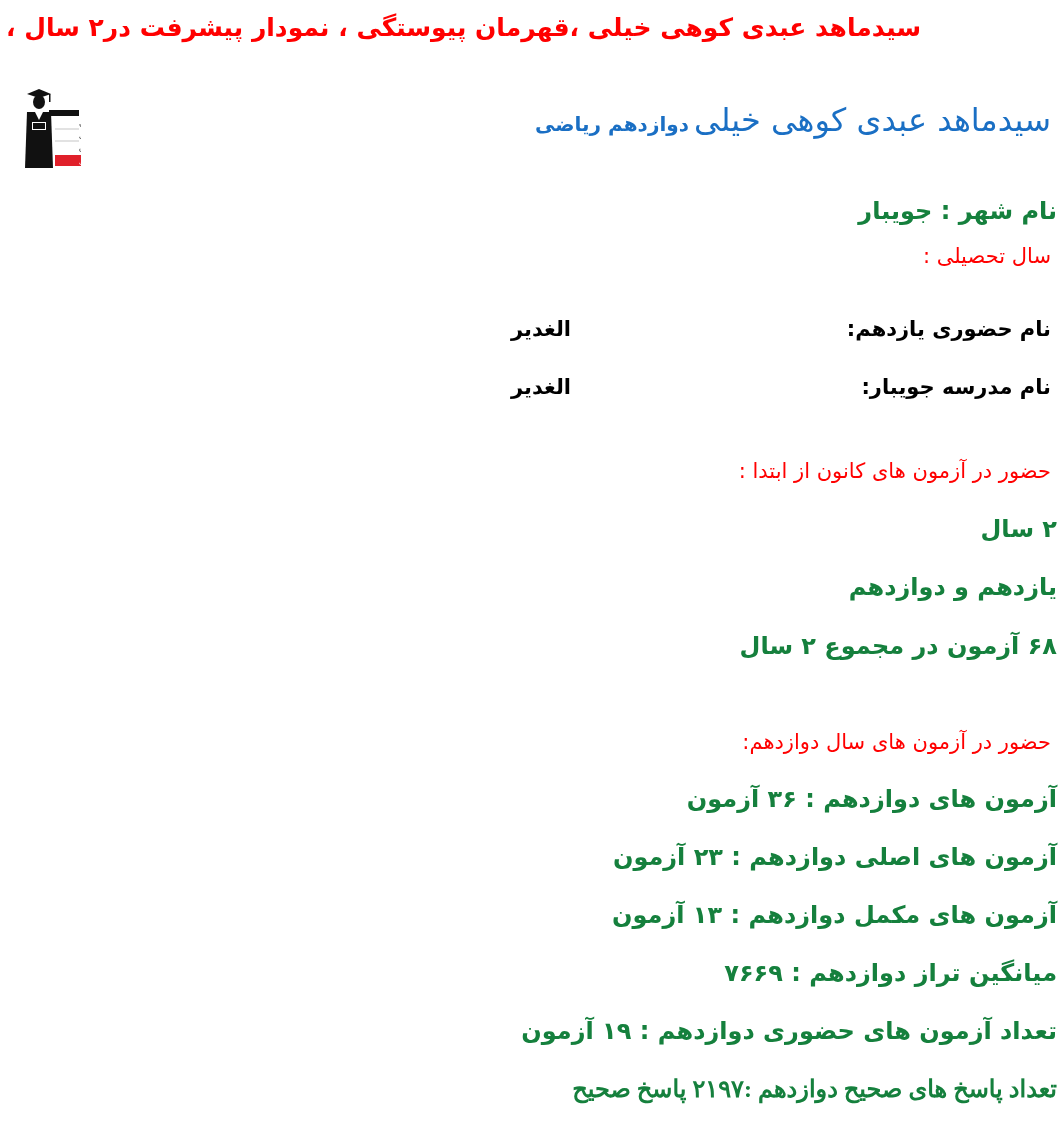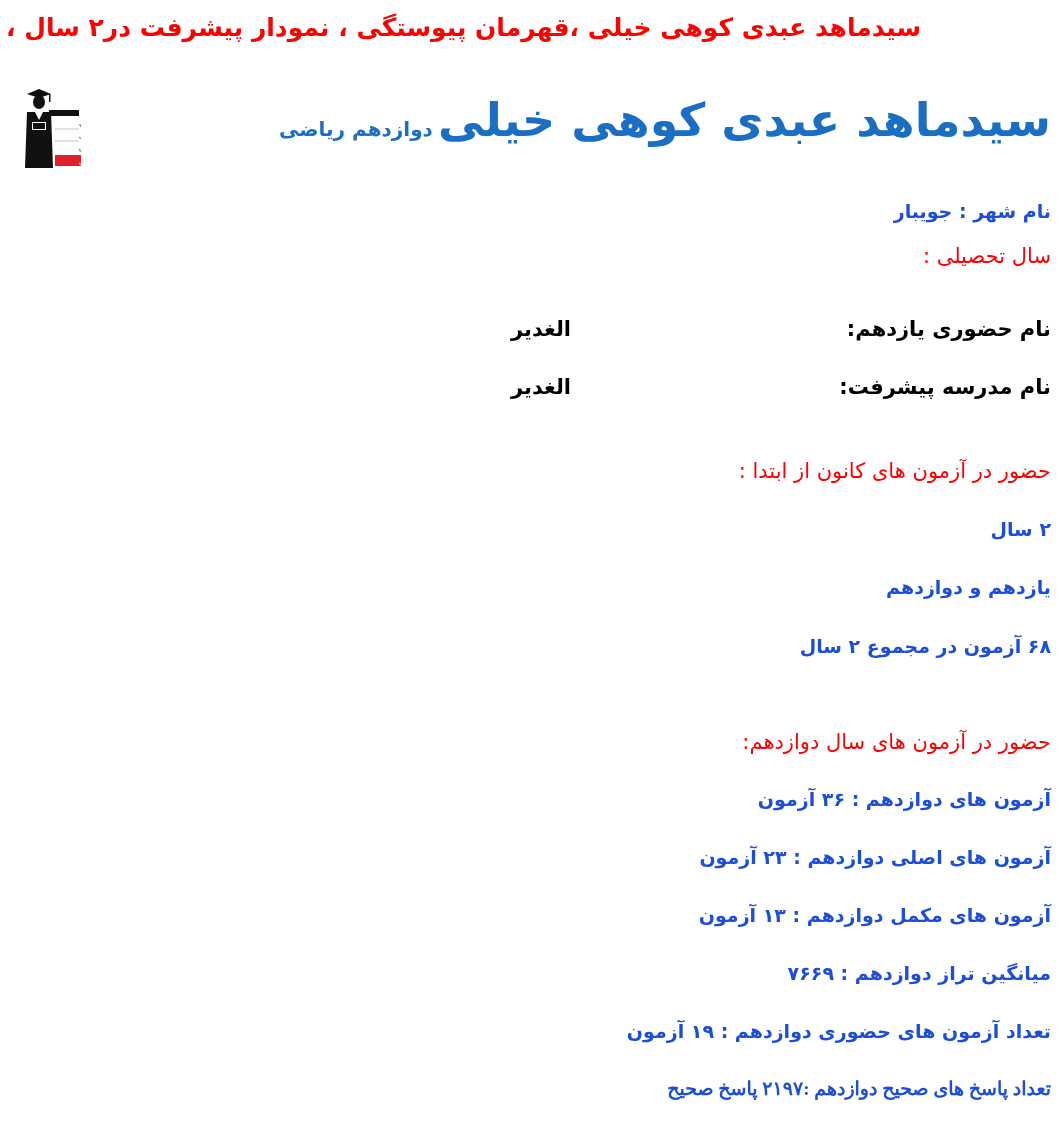--- a/index.html
+++ b/index.html
@@ -42,33 +42,33 @@
       height: 80px;
     }
     .name-row {
       position: absolute;
       right: 10px;
       top: 92px;
       line-height: 56px;
       color: #1a6fc4;
     }
     .name-main {
-      font-size: 46px;
-      font-weight: bold;
+      font-size: 32px;
+      font-weight: normal;
     }
     .name-sub {
       font-size: 20px;
       font-weight: bold;
     }
     .line {
       position: absolute;
-      right: 10px;
-      font-size: 19px;
+      right: 4px;
+      font-size: 24px;
       font-weight: bold;
-      color: #1d4ed8;
+      color: #15803d;
       line-height: 34px;
     }
     .red-label {
       position: absolute;
       right: 10px;
       font-size: 21px;
       color: #ff0000;
       line-height: 34px;
     }
     .school-row {
@@ -127,21 +127,21 @@
   <div class="line rtl" style="top:194px;">نام شهر : جویبار</div>
 
   <div class="red-label rtl" style="top:239px;">سال تحصیلی :</div>
 
   <div class="school-row rtl" style="top:312px; direction:ltr;">
     <span class="rtl">نام حضوری یازدهم:</span>
     <span class="rtl">الغدیر</span>
   </div>
 
   <div class="school-row rtl" style="top:370px; direction:ltr;">
-    <span class="rtl">نام مدرسه پیشرفت:</span>
+    <span class="rtl">نام مدرسه جویبار:</span>
     <span class="rtl">الغدیر</span>
   </div>
 
   <div class="red-label rtl" style="top:454px;">حضور در آزمون های کانون از ابتدا :</div>
   <div class="line rtl" style="top:512px;">۲ سال</div>
   <div class="line rtl" style="top:570px;">یازدهم و دوازدهم</div>
   <div class="line rtl" style="top:629px;">۶۸ آزمون در مجموع ۲ سال</div>
 
   <div class="red-label rtl" style="top:725px;margin-left:8px;">حضور در آزمون های سال دوازدهم:</div>
   <div class="line rtl" style="top:782px;">آزمون های دوازدهم : ۳۶ آزمون</div>

